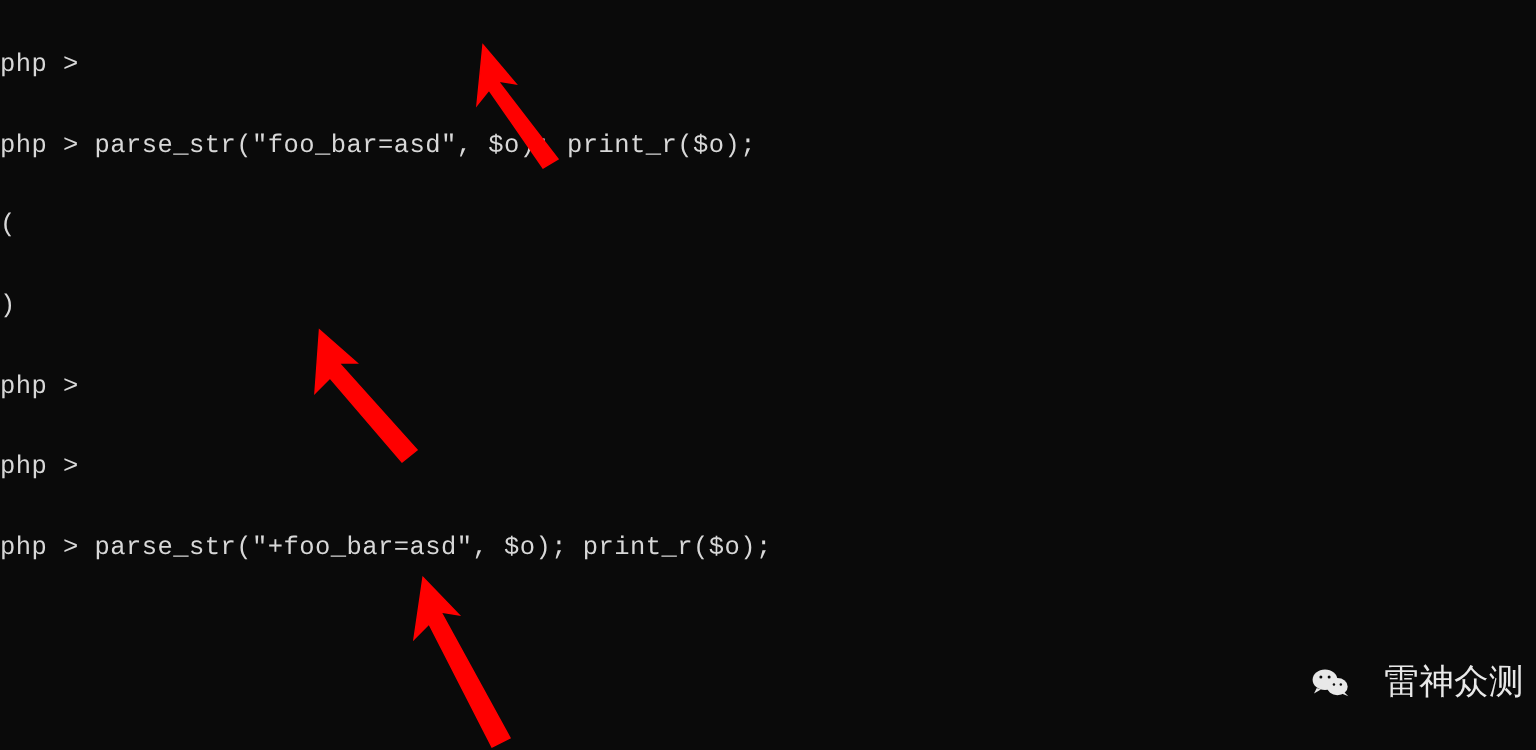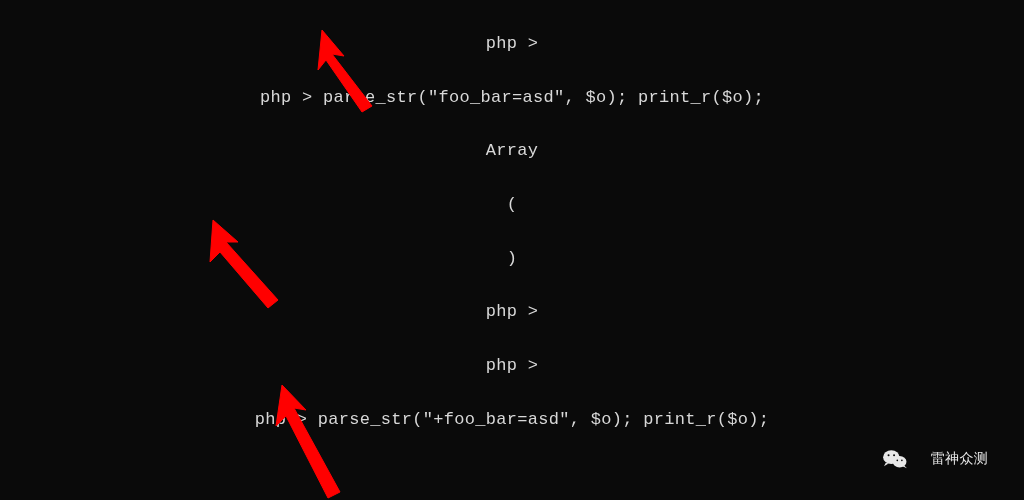--- a/index.html
+++ b/index.html
@@ -12,51 +12,50 @@
       color: #d8d8d8;
       position: relative;
       overflow: hidden;
       padding: 4px 0 0 0;
       letter-spacing: 0.3px;
     }
     .terminal {
       white-space: pre;
       line-height: 1.58;
     }
-    .line { display: block; text-align: center; }
+    .line { display: block; }
     .arrow {
       position: absolute;
       pointer-events: none;
     }
     .watermark {
       position: absolute;
-      right: 36px;
+      right: 8px;
       bottom: 30px;
       display: flex;
       align-items: center;
       gap: 23px;
       color: #e8e8e8;
       font-family: "Microsoft YaHei", sans-serif;
-      font-size: 14px;
+      font-size: 23px;
       font-weight: 500;
     }
     .wechat-icon {
       width: 26px;
       height: 22px;
       position: relative;
     }
     .wechat-icon svg { display: block; }
   </style>
 </head>
 <body>
 
 <div class="terminal">
 <span class="line">php &gt;</span>
 <span class="line">php &gt; parse_str("foo_bar=asd", $o); print_r($o);</span>
-<span class="line">Array</span>
 <span class="line">(</span>
 <span class="line">)</span>
 <span class="line">php &gt;</span>
 <span class="line">php &gt;</span>
 <span class="line">php &gt; parse_str("+foo_bar=asd", $o); print_r($o);</span>
 
 
 
 
 

